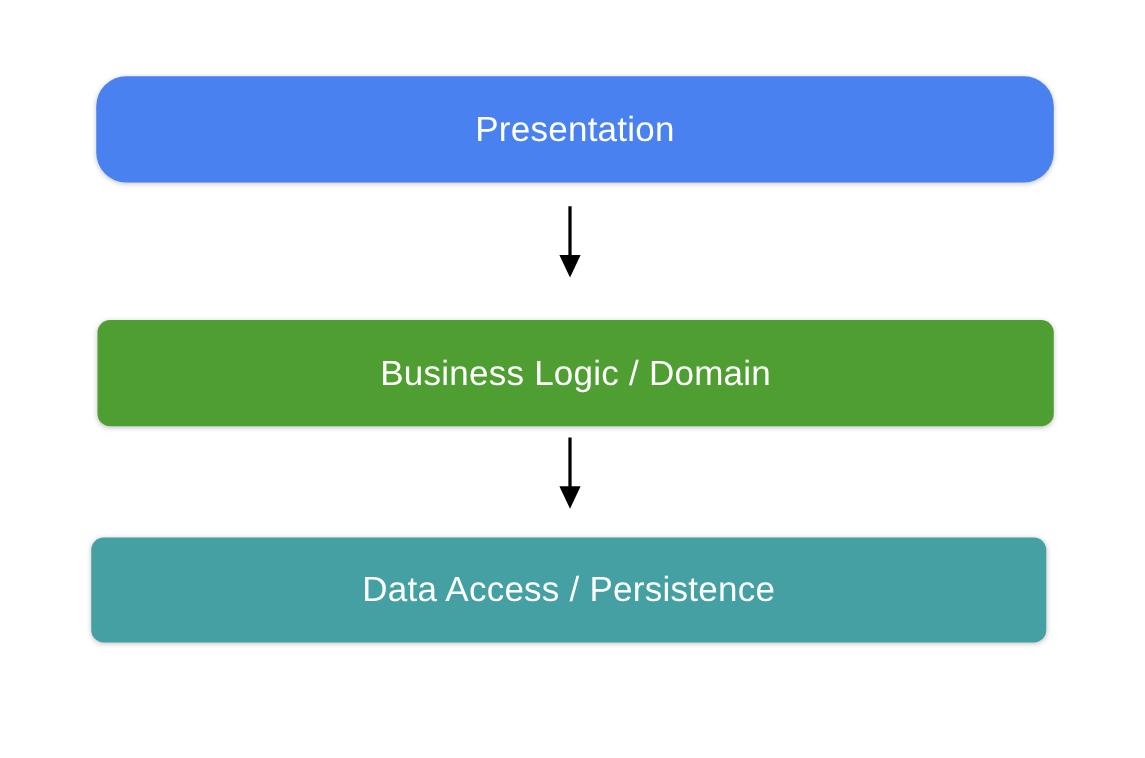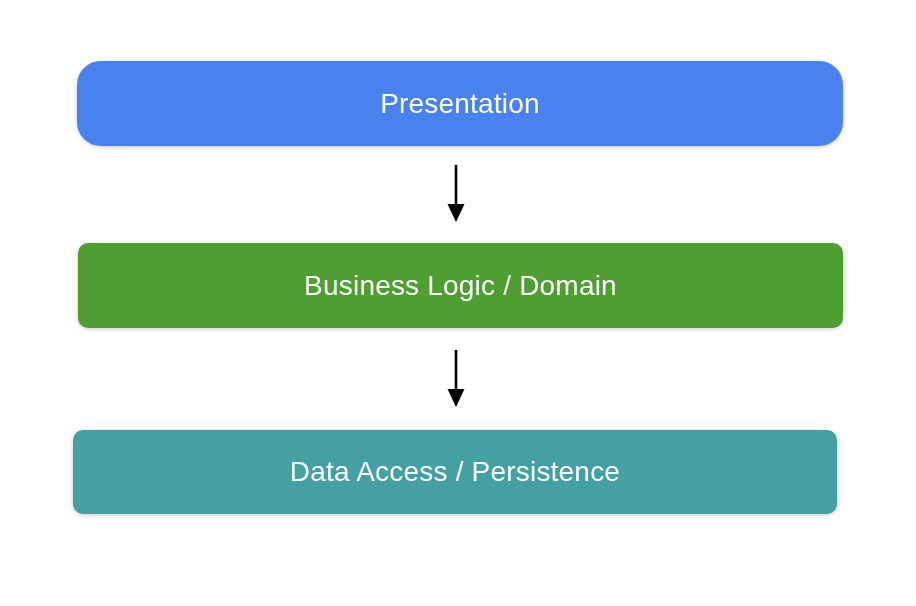--- a/index.html
+++ b/index.html
@@ -25,21 +25,21 @@
     }
     .layer-label {
       color: #ffffff;
       font-size: 28px;
       font-weight: 400;
       letter-spacing: 0.2px;
       white-space: nowrap;
       user-select: none;
     }
     .box-1 { left: 77px; top: 61px;  width: 766px; height: 85px; }
-    .box-2 { left: 78px; top: 243px; width: 765px; height: 85px; }
+    .box-2 { left: 78px; top: 256px; width: 765px; height: 85px; }
     .box-3 { left: 73px; top: 430px; width: 764px; height: 84px; }
     .arrow {
       position: absolute;
       width: 20px;
       height: 60px;
     }
     .arrow-1 { left: 446px; top: 164px; }
     .arrow-2 { left: 446px; top: 349px; }
   </style>
 </head>

